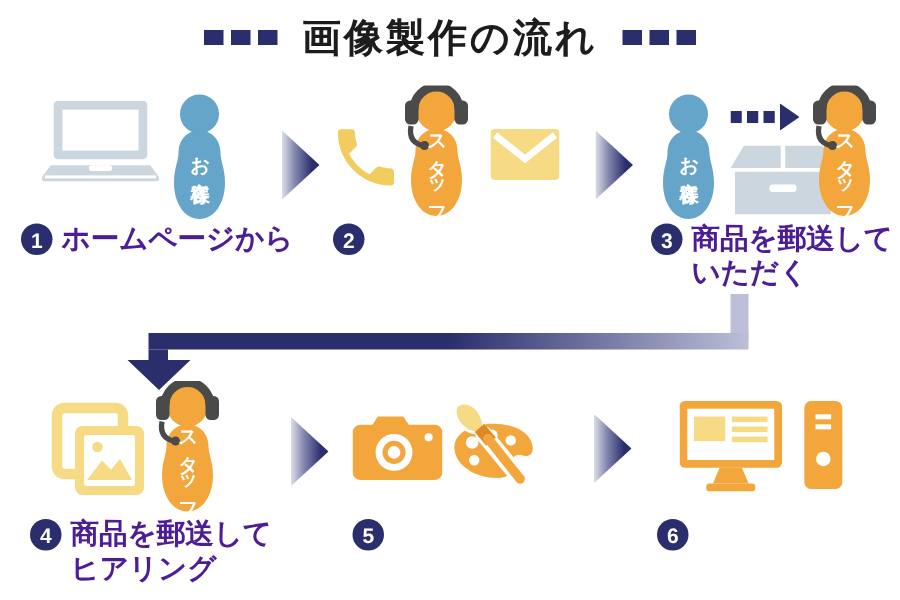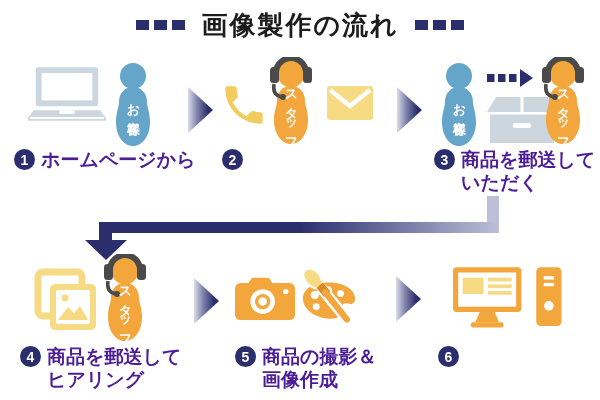--- a/index.html
+++ b/index.html
@@ -274,23 +274,19 @@
   <div class="abs label" style="left:20px; top:345px;">
     <span class="numcircle">4</span>
     <div class="ltext">
       <div>商品を郵送して</div>
       <div>ヒアリング</div>
     </div>
   </div>
 
   <div class="abs label" style="left:235px; top:345px;">
     <span class="numcircle">5</span>
-    <div class="ltext">
-      <div>商品の撮影＆</div>
-      <div>画像作成</div>
-    </div>
   </div>
 
   <div class="abs label" style="left:438px; top:345px;">
     <span class="numcircle">6</span>
   </div>
 
 </div>
 
 </body></html>

